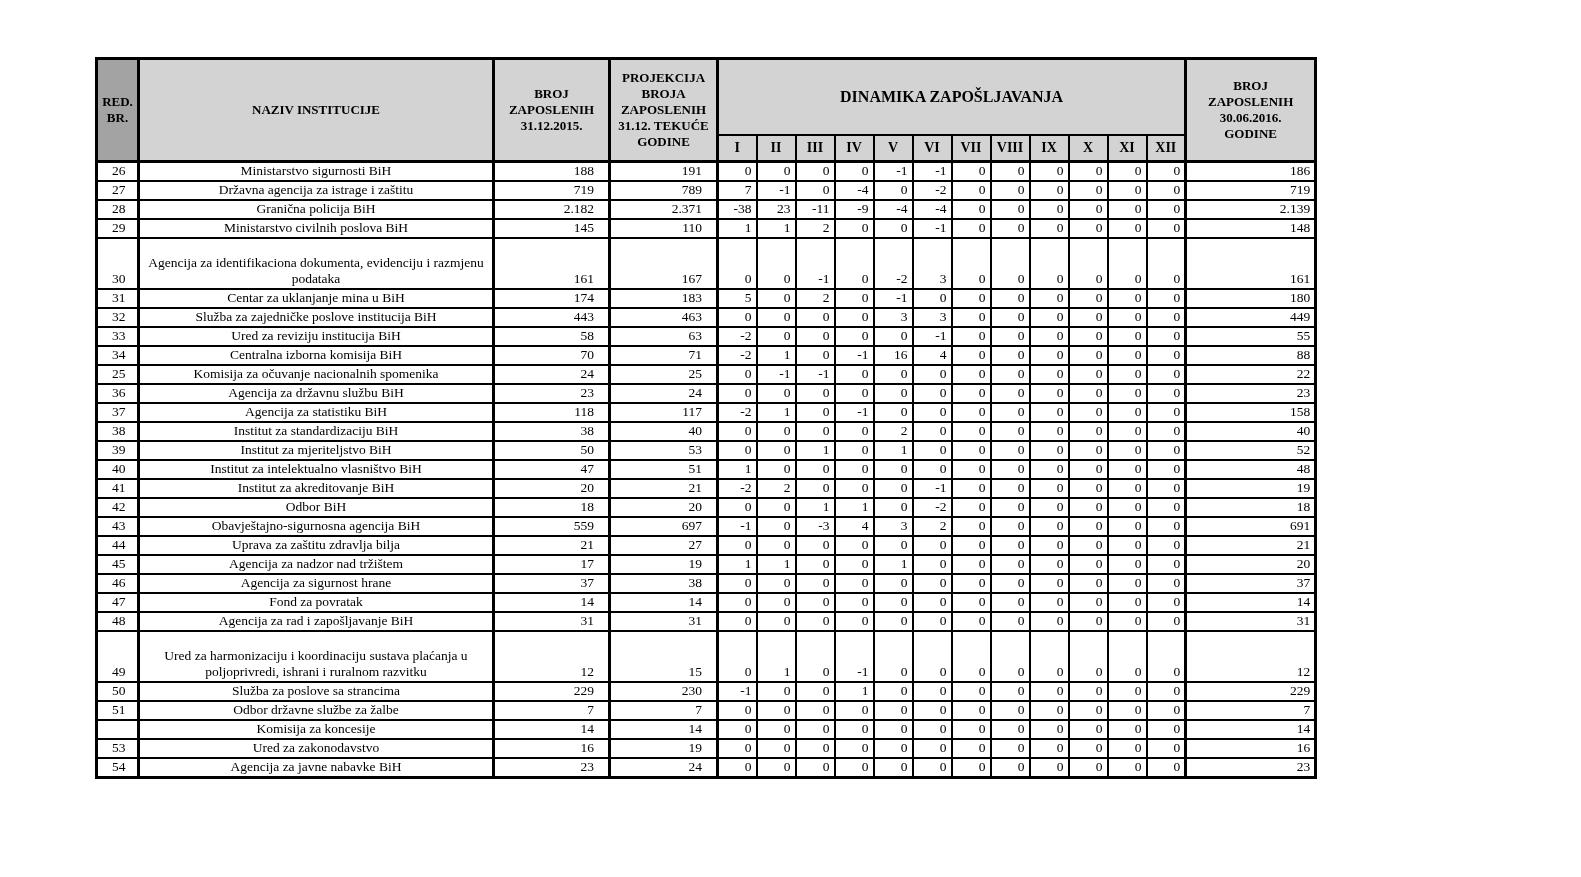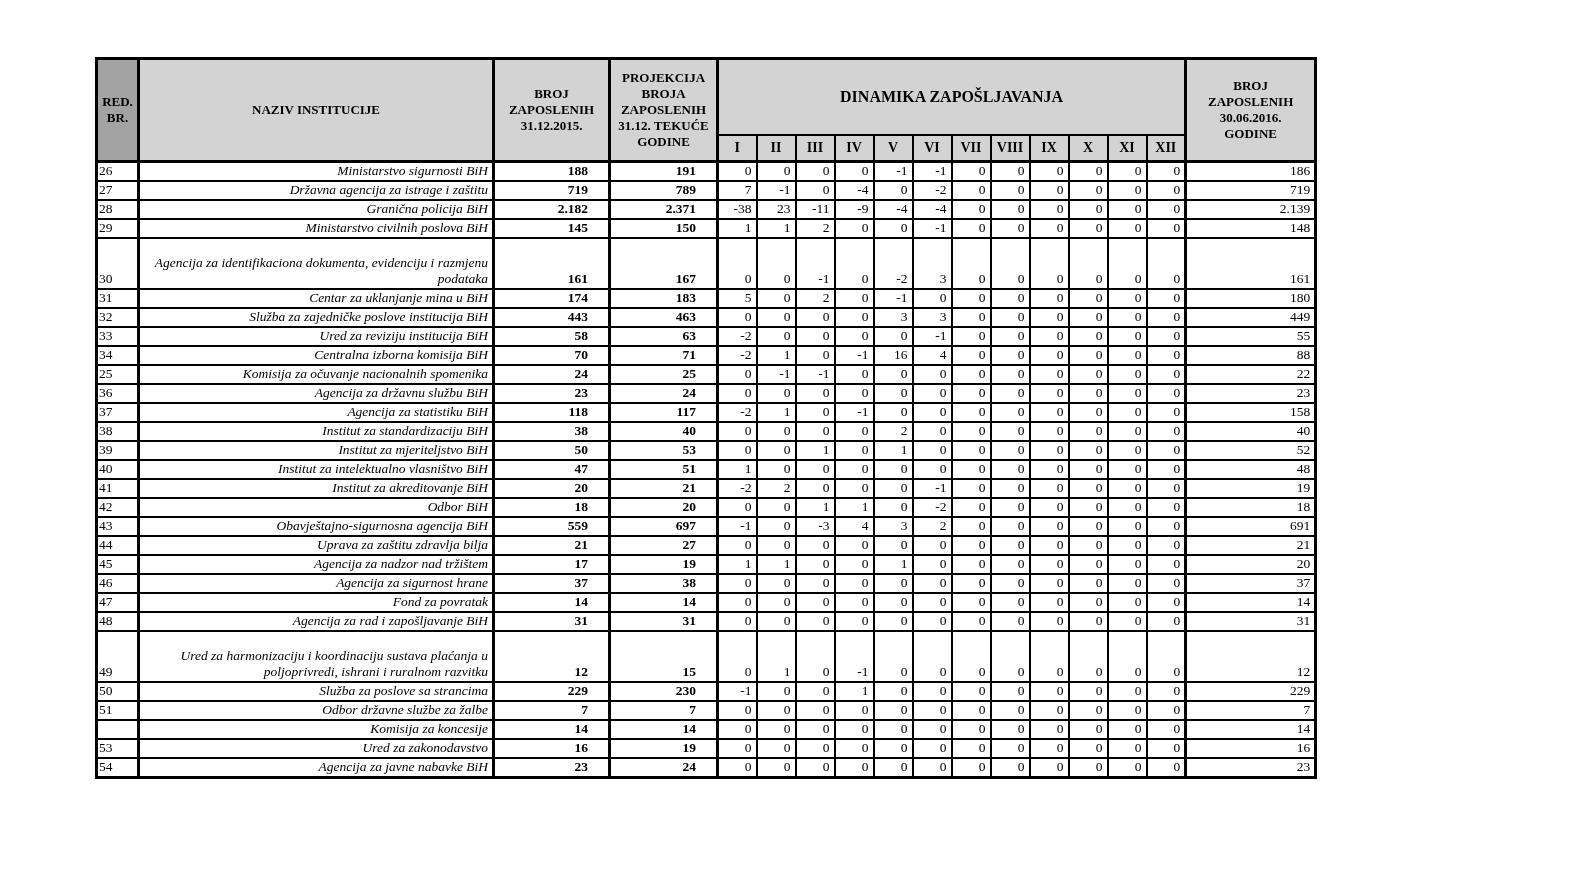--- a/index.html
+++ b/index.html
@@ -54,24 +54,24 @@
   tbody tr { height: 19px; }
   tbody tr.tall { height: 51px; }
   tbody tr:first-child td { border-top-width: 3px; }
   tbody td {
     font-size: 13.5px;
     line-height: 16px;
     vertical-align: bottom;
     padding: 0 4px 1px 4px;
     background: #ffffff;
   }
-  td.no-cell   { text-align: left; padding-left: 1px; margin-top: 6px; }
-  td.name-cell { text-align: right; font-style: italic; }
+  td.no-cell   { text-align: left; padding-left: 14px; margin-top: 6px; }
+  td.name-cell { text-align: center; }
   td.num  { text-align: right; }
-  td.bold { font-weight: bold; padding-right: 20px; }
+  td.bold { font-weight: normal; padding-right: 14px; }
 </style>
 </head>
 <body>
 
 <div class="page">
   <div class="table-wrap">
     <table>
       <colgroup>
         <col style="width:42px">
         <col style="width:355px">
@@ -180,21 +180,21 @@
     <td class="num">0</td>
     <td class="num">0</td>
     <td class="num">0</td>
     <td class="num">0</td>
     <td class="num bl3">2.139</td>
   </tr>
           <tr>
     <td class="no-cell">29</td>
     <td class="name-cell bl3">Ministarstvo civilnih poslova BiH</td>
     <td class="num bold bl3">145</td>
-    <td class="num bold bl3">150</td>
+    <td class="num bold bl3">110</td>
     <td class="num bl3">1</td>
     <td class="num">1</td>
     <td class="num">2</td>
     <td class="num">0</td>
     <td class="num">0</td>
     <td class="num">-1</td>
     <td class="num">0</td>
     <td class="num">0</td>
     <td class="num">0</td>
     <td class="num">0</td>

